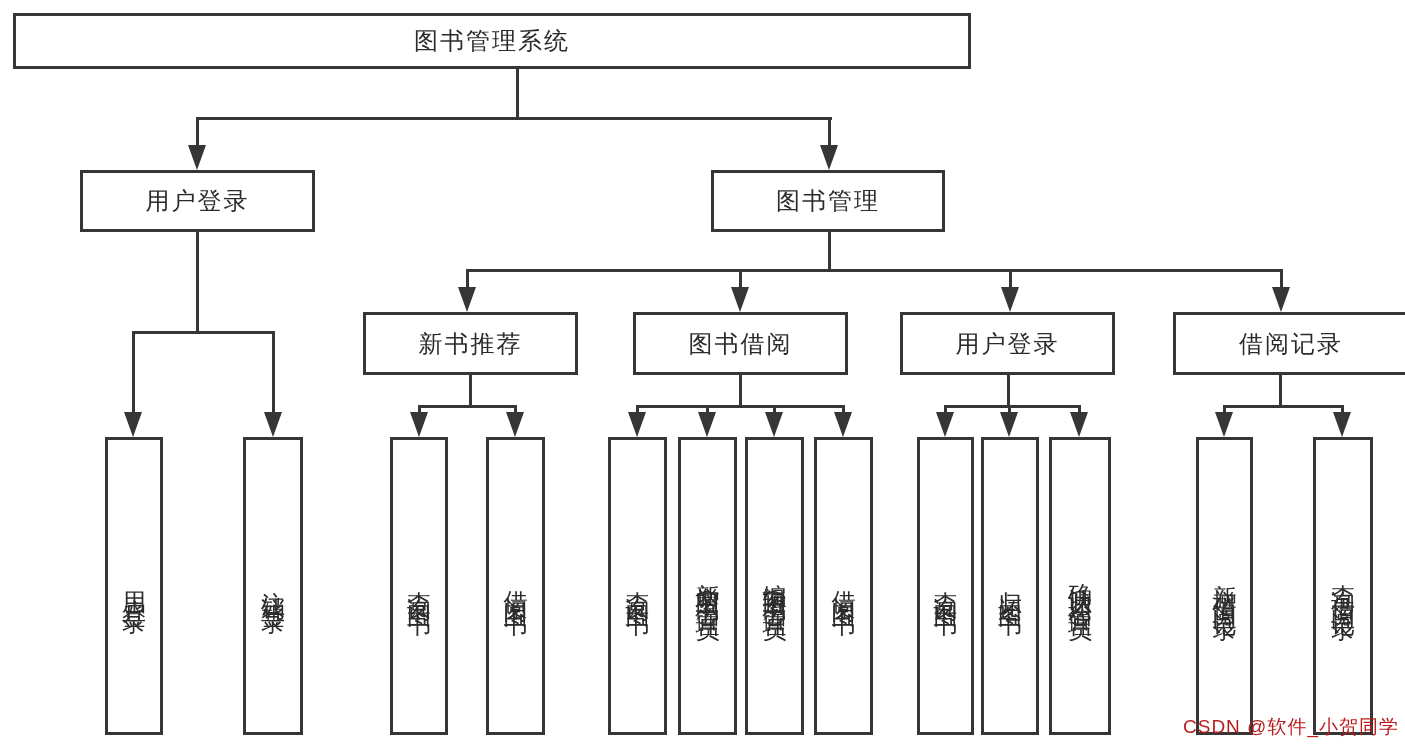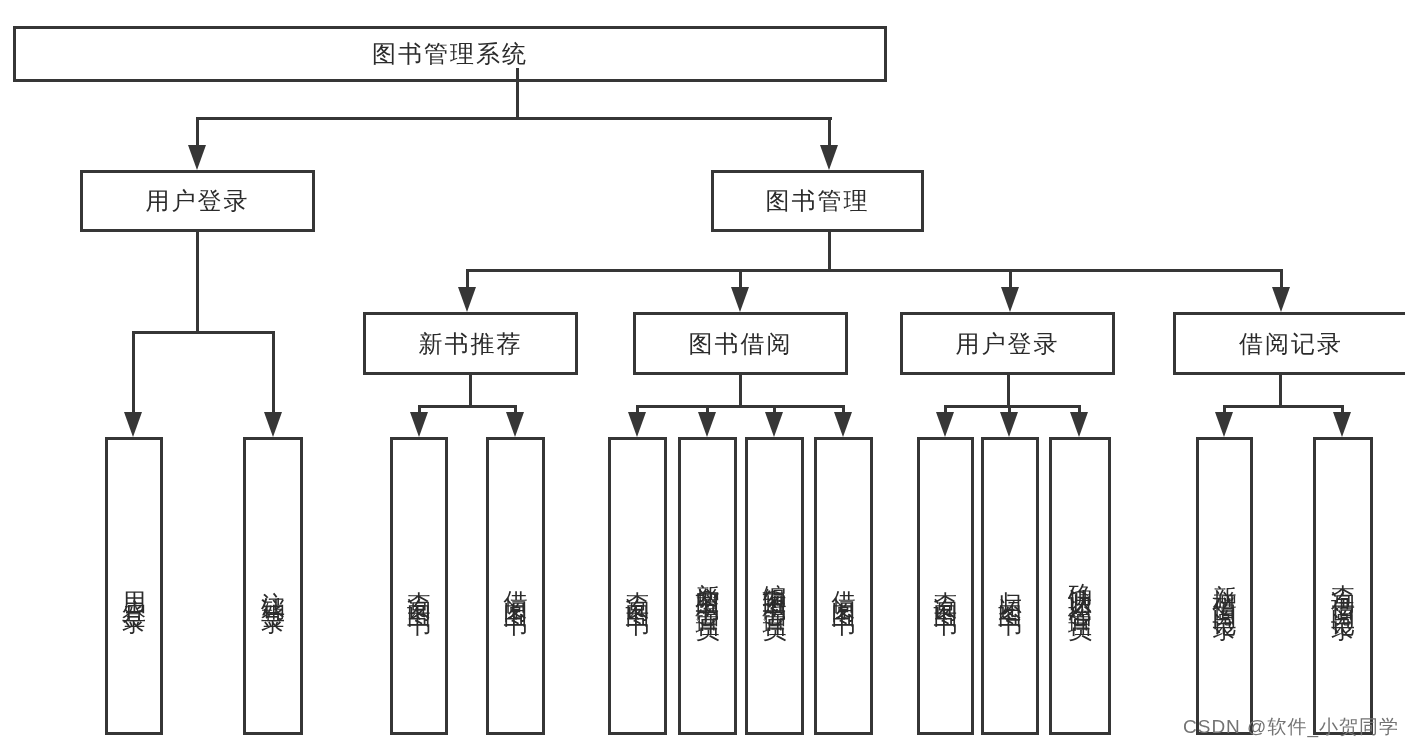--- a/index.html
+++ b/index.html
@@ -36,44 +36,44 @@
     border-left: 9px solid transparent;
     border-right: 9px solid transparent;
     border-top: 25px solid #363636;
   }
   .watermark {
     position: absolute;
     left: 1183px;
     top: 714px;
     font-size: 19px;
     letter-spacing: 1px;
-    color: #737373;
+    color: #b91c1c;
     white-space: nowrap;
   }
 </style>
 </head>
 <body>
 
 <div class="stage">
 
-  <div class="box hlabel" style="left:13px;top:26px;width:874px;height:56px">
+  <div class="box hlabel" style="left:13px;top:13px;width:958px;height:56px">
     <span>图书管理系统</span>
   </div>
 
   <div class="line" style="left:516px;top:68px;width:3px;height:52px"></div>
   <div class="line" style="left:196px;top:117px;width:636px;height:3px"></div>
   <div class="line" style="left:196px;top:117px;width:3px;height:32px"></div>
   <div class="arrow" style="left:188px;top:145px"></div>
   <div class="line" style="left:828px;top:117px;width:3px;height:32px"></div>
   <div class="arrow" style="left:820px;top:145px"></div>
 
   <div class="box hlabel" style="left:80px;top:170px;width:235px;height:62px">
     <span>用户登录</span>
   </div>
-  <div class="box hlabel" style="left:711px;top:170px;width:213px;height:62px">
+  <div class="box hlabel" style="left:711px;top:170px;width:234px;height:62px">
     <span>图书管理</span>
   </div>
 
   <div class="line" style="left:196px;top:232px;width:3px;height:102px"></div>
   <div class="line" style="left:132px;top:331px;width:143px;height:3px"></div>
   <div class="line" style="left:132px;top:331px;width:3px;height:84px"></div>
   <div class="arrow" style="left:124px;top:412px"></div>
   <div class="line" style="left:272px;top:331px;width:3px;height:84px"></div>
   <div class="arrow" style="left:264px;top:412px"></div>
 

